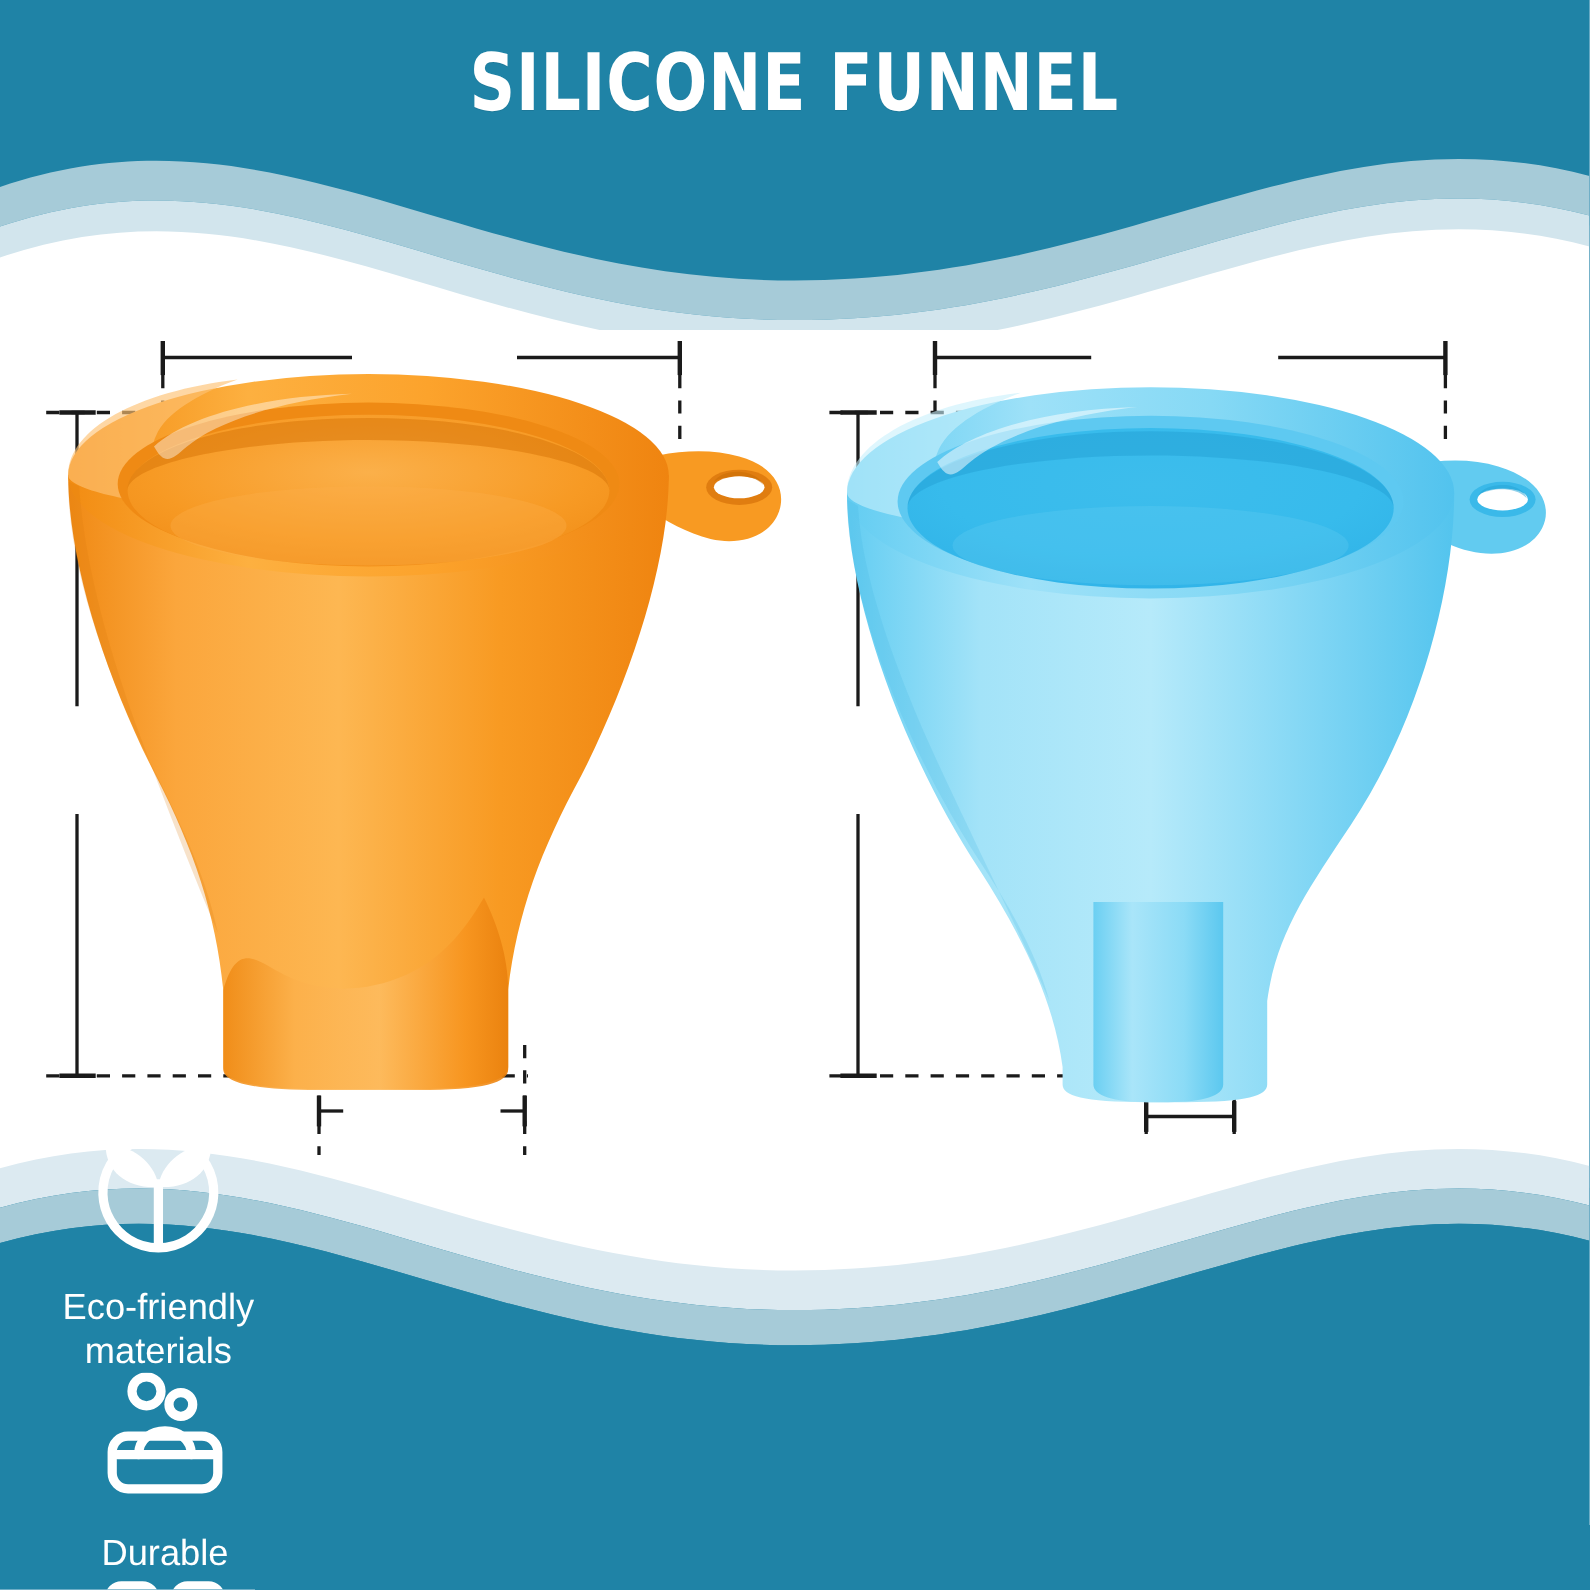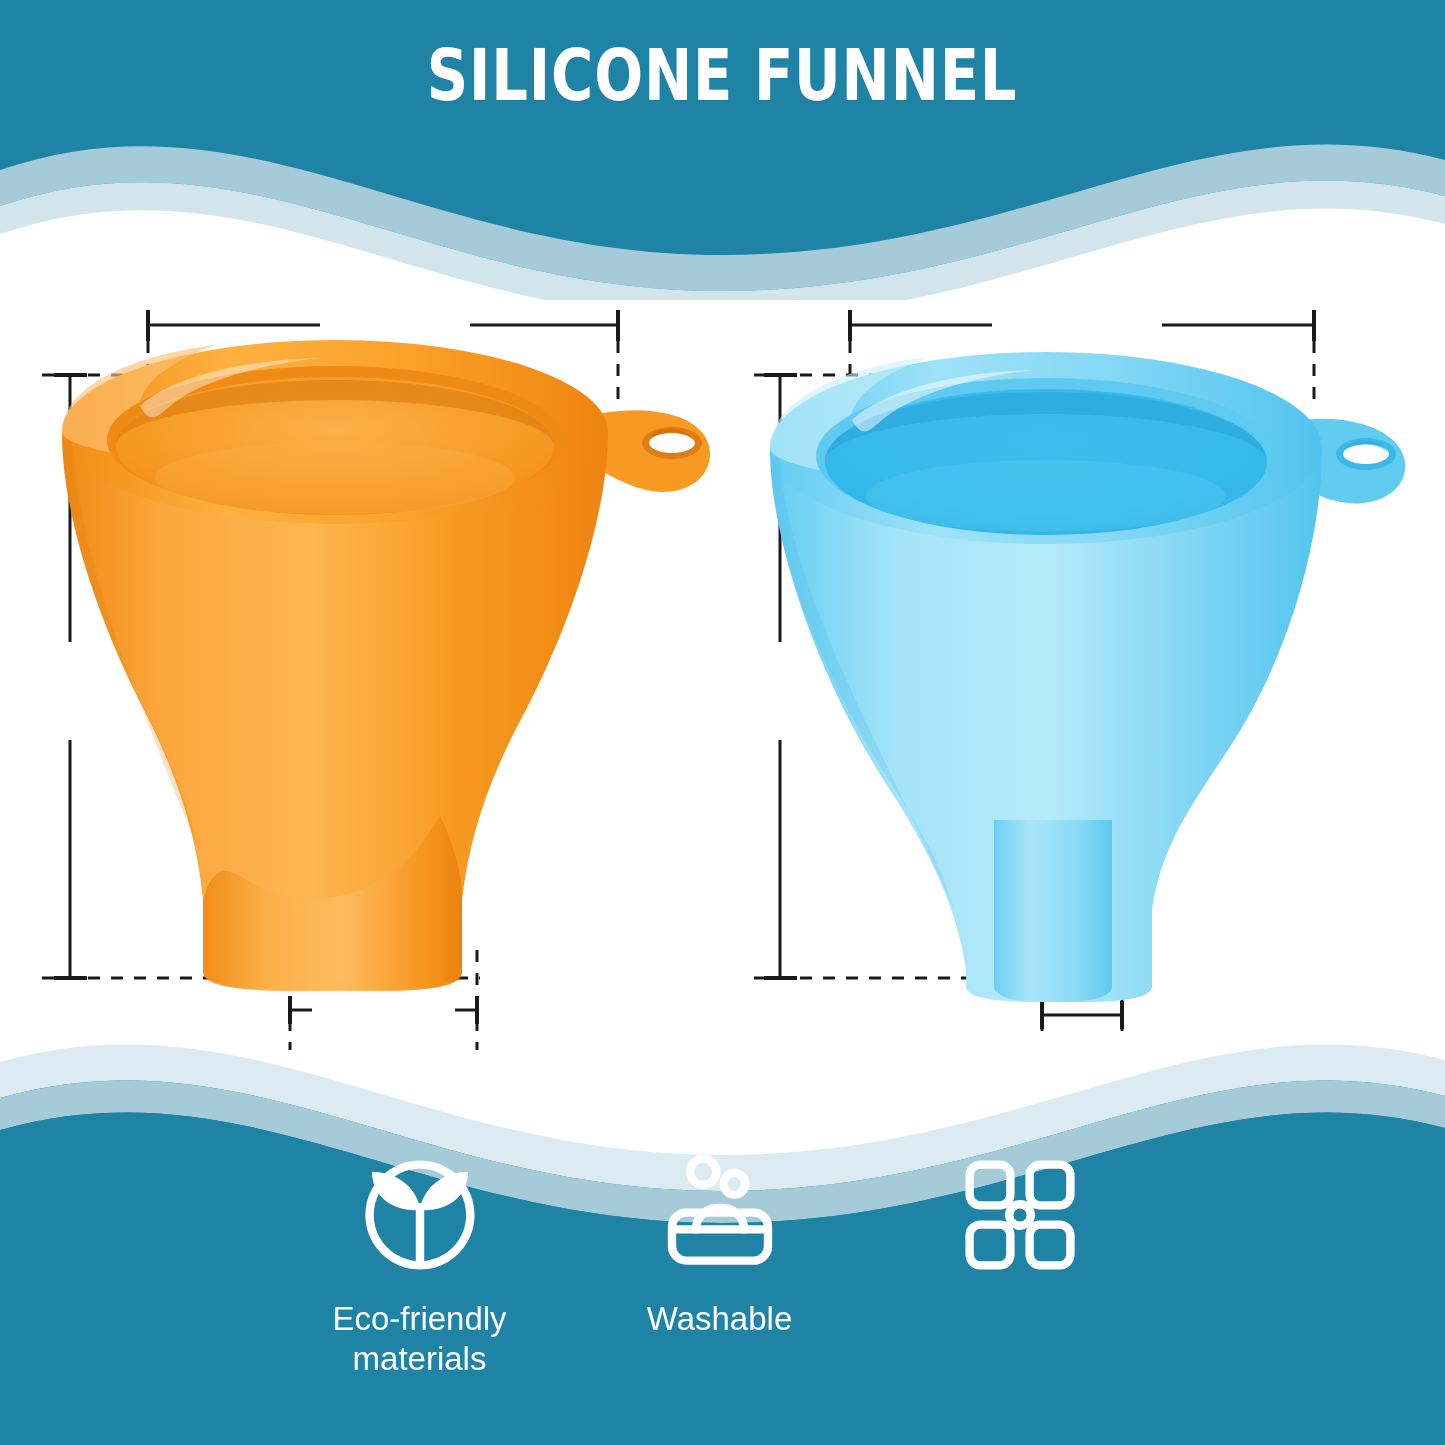--- a/index.html
+++ b/index.html
@@ -72,20 +72,21 @@
   
   #lbl-b-top    { left:1000px; top:296px; }
   #lbl-b-side   { left:718px;  top:678px; }
   #lbl-b-bottom { left:1135px; top:1000px; }
 
   
   #features {
     position:absolute; left:0; top:1155px; width:1445px; height:290px;
     display:flex; align-items:flex-start; justify-content:center;
     z-index:6;
+    flex-direction:column;
   }
   .feature {
     width:300px;
     display:flex; flex-direction:column; align-items:center;
   }
   .feature-icon { width:120px; height:120px; margin-bottom:24px; }
   .feature-label {
     color:#ffffff;
     font-size:33px;
     line-height:1.22;
@@ -370,21 +371,21 @@
     </div>
 
     <div class="feature" id="feat-1">
       <svg class="feature-icon" viewBox="0 0 100 100">
         <circle cx="36" cy="14" r="11" fill="none" stroke="#ffffff" stroke-width="7"></circle>
         <circle cx="62" cy="24" r="9" fill="none" stroke="#ffffff" stroke-width="7"></circle>
         <rect x="10" y="48" width="80" height="40" rx="12" ry="12" fill="none" stroke="#ffffff" stroke-width="7"></rect>
         <path d="M14,62 L86,62" stroke="#ffffff" stroke-width="7" stroke-linecap="round"></path>
         <path d="M30,62 C30,50 40,44 50,44 C60,44 70,50 70,62" fill="none" stroke="#ffffff" stroke-width="7" stroke-linecap="round"></path>
       </svg>
-      <div class="feature-label">Washable</div>
+      <div class="feature-label">Durable</div>
     </div>
 
 
     <div class="feature" id="feat-3">
       <svg class="feature-icon" viewBox="0 0 100 100">
         <rect x="8" y="8" width="34" height="34" rx="9" ry="9" fill="none" stroke="#ffffff" stroke-width="7"></rect>
         <rect x="58" y="8" width="34" height="34" rx="9" ry="9" fill="none" stroke="#ffffff" stroke-width="7"></rect>
         <rect x="8" y="58" width="34" height="34" rx="9" ry="9" fill="none" stroke="#ffffff" stroke-width="7"></rect>
         <rect x="58" y="58" width="34" height="34" rx="9" ry="9" fill="none" stroke="#ffffff" stroke-width="7"></rect>
         <circle cx="50" cy="50" r="9" fill="none" stroke="#ffffff" stroke-width="7"></circle>

